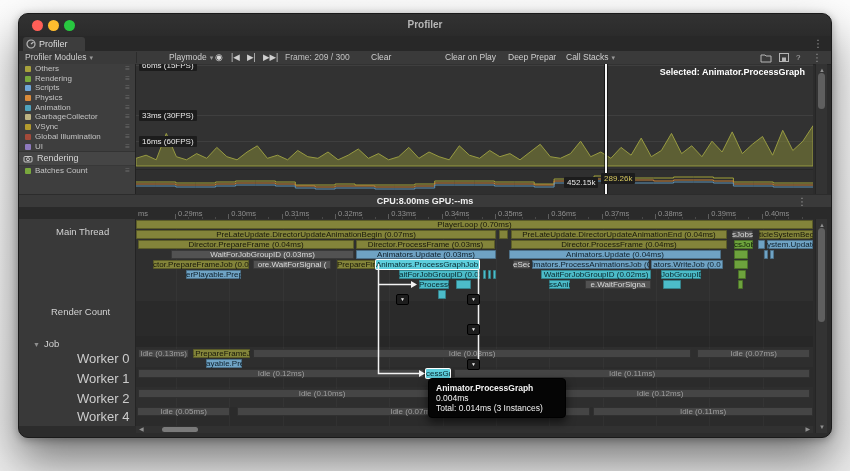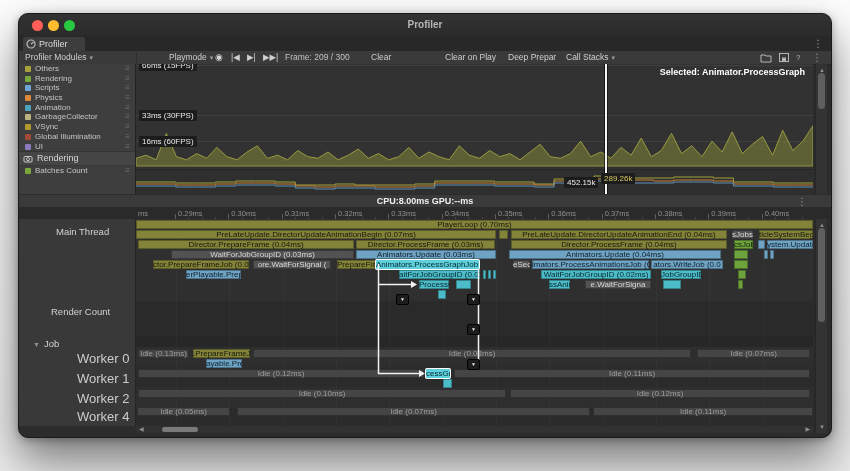--- a/index.html
+++ b/index.html
@@ -380,15 +380,20 @@
       <div class="hthumb"></div>
       <div class="hs-arrow" style="right:3px;">▶</div>
     </div>
 
     <div class="vscroll" style="left:796px;top:205px;height:214px;">
       <div class="sb-arrow" style="top:3px;">▲</div>
       <div class="vthumb" style="top:9px;height:94px;"></div>
       <div class="sb-arrow" style="bottom:3px;">▼</div>
     </div>
 
+    <div class="tooltip">
+      <div class="tt1">Animator.ProcessGraph</div>
+      <div class="tt2">0.004ms</div>
+      <div class="tt3">Total: 0.014ms (3 Instances)</div>
+    </div>
 
   </div>
 </div>
 
 </body></html>

